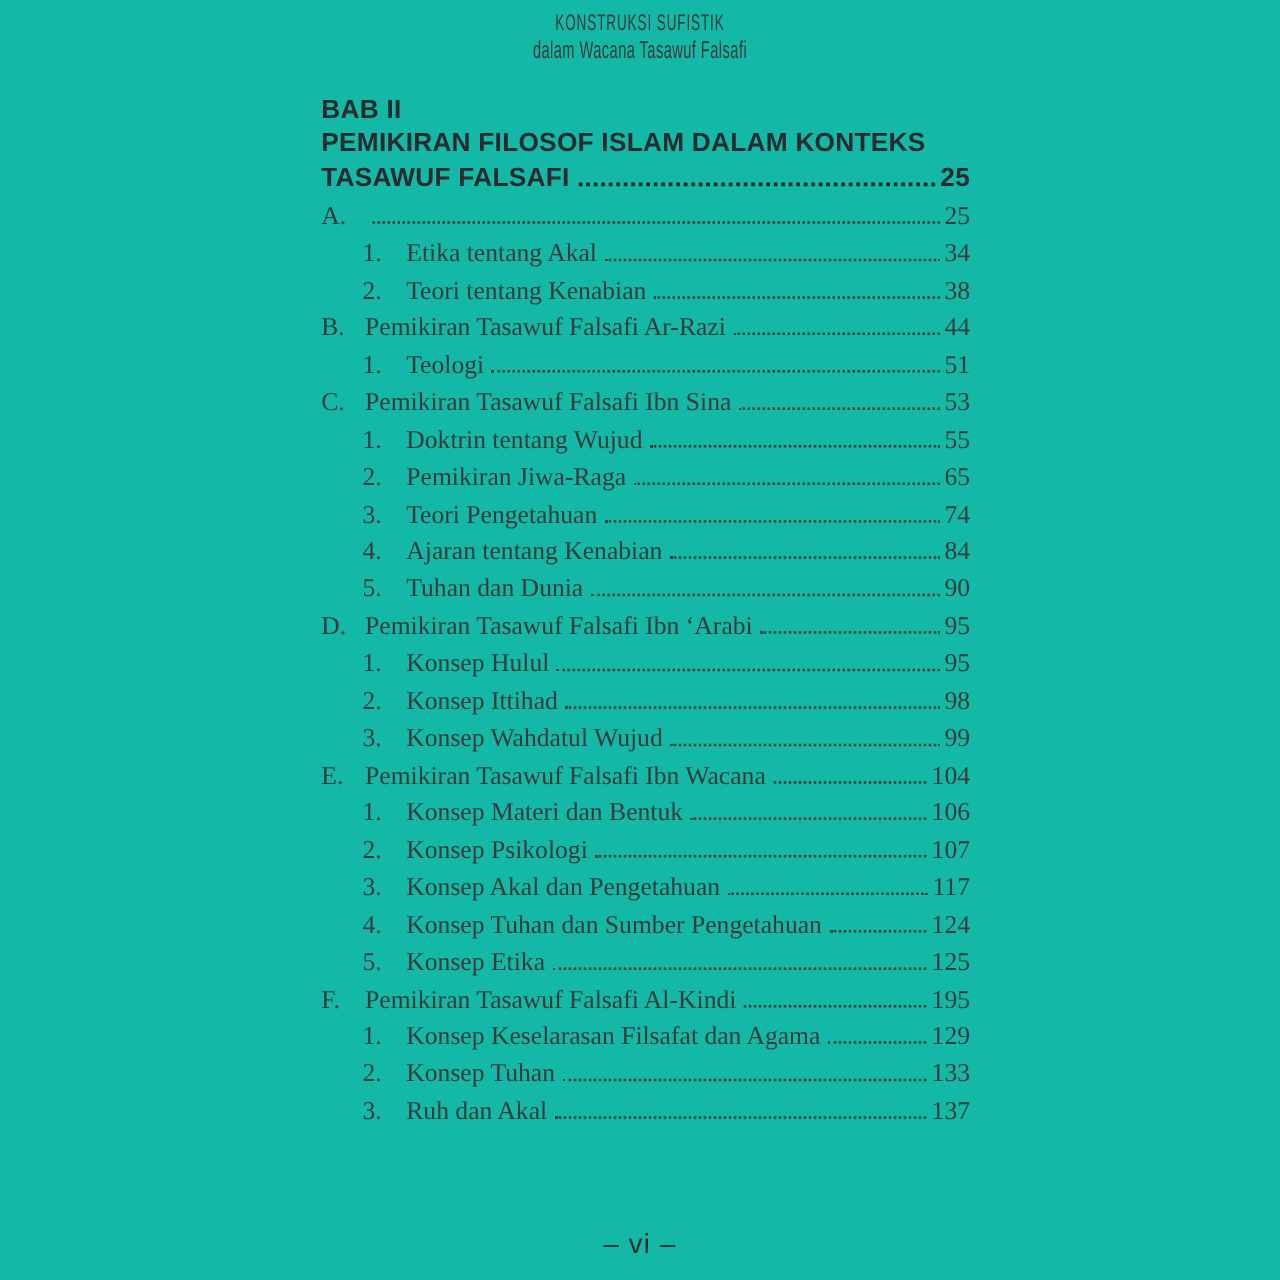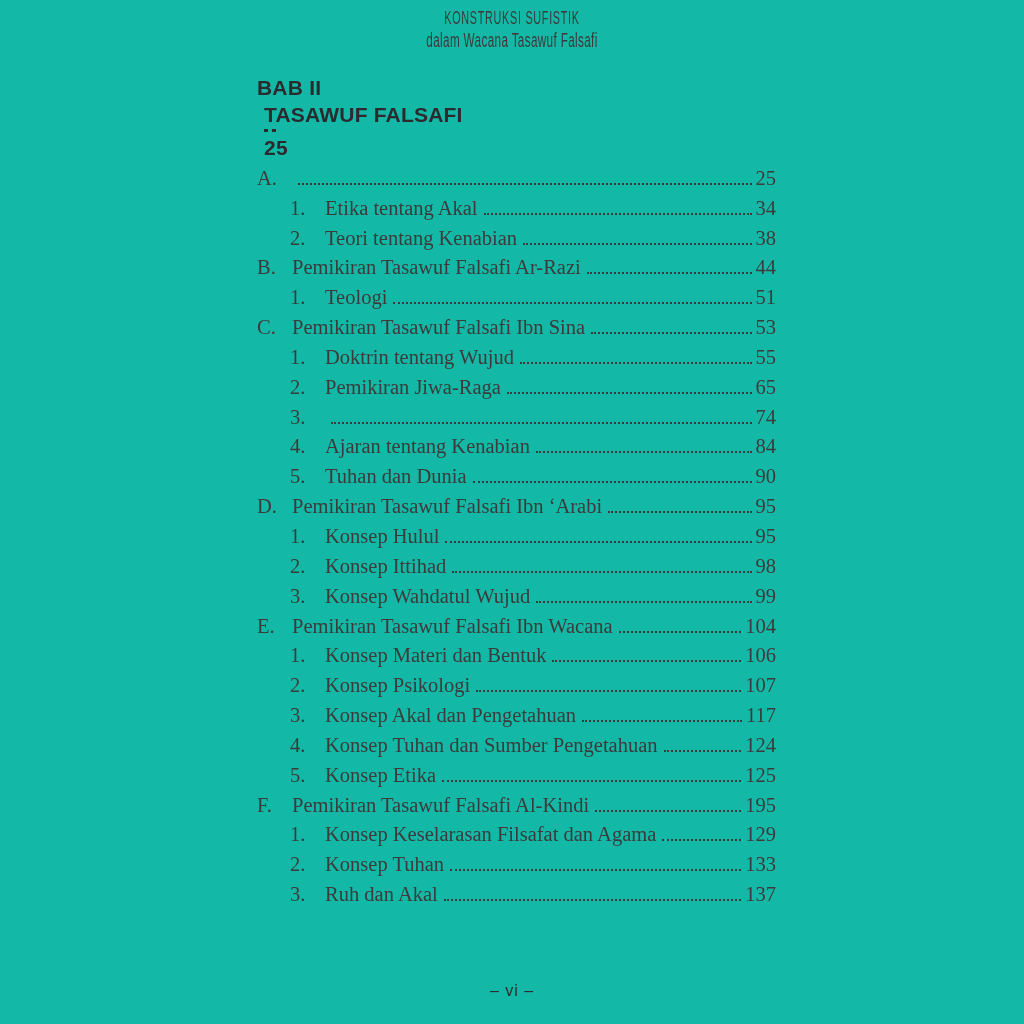--- a/index.html
+++ b/index.html
@@ -54,21 +54,21 @@
 
   
   .chapter-heading {
     font-family: "Liberation Sans", sans-serif;
     font-weight: 700;
     font-size: 21px;
     line-height: 27.3px;
     letter-spacing: 0.2px;
     color: #2b2a2e;
   }
-  .ch-line-leader { display: flex; align-items: baseline; flex-direction: column; }
+  .ch-line-leader { display: flex; align-items: baseline; }
   .ch-label { flex: none; white-space: nowrap; }
   .ch-page { flex: none; white-space: nowrap; }
 
   
   .leader {
     flex: 1 1 auto;
     min-width: 12px;
     border-bottom: 2.4px dotted #3b3b3b;
     margin: 0 4px 2px 6px;
   }
@@ -95,39 +95,40 @@
   .toc-row .pagenum{ flex: none; white-space: nowrap; }
   .toc-row.level2  { padding-left: 33px; }
 
   
   .page-footer {
     position: absolute;
     top: 982px; left: 0;
     width: 100%;
     text-align: center;
     font-family: "Liberation Sans", sans-serif;
-    font-size: 16px;
+    font-size: 22px;
     letter-spacing: 1px;
     color: #2b2b2b;
   }
 </style>
 </head>
 <body>
 
 <div class="page">
 
   <header class="running-header">
     <div class="rh-title">KONSTRUKSI SUFISTIK</div>
     <div class="rh-subtitle">dalam Wacana Tasawuf Falsafi</div>
   </header>
 
   <main class="toc">
 
     <div class="chapter-heading">
       <div class="ch-line">BAB II</div>
+      <div class="ch-line">PEMIKIRAN FILOSOF ISLAM DALAM KONTEKS</div>
       <div class="ch-line ch-line-leader">
         <span class="ch-label">TASAWUF FALSAFI</span>
         <span class="leader leader-bold"></span>
         <span class="ch-page">25</span>
       </div>
     </div>
 
     <div class="toc-list">
         <div class="toc-row level1">
     <span class="marker">A.</span>
@@ -171,20 +172,21 @@
     <span class="pagenum">55</span>
   </div>
         <div class="toc-row level2">
     <span class="marker">2.</span>
     <span class="label">Pemikiran Jiwa-Raga</span>
     <span class="leader"></span>
     <span class="pagenum">65</span>
   </div>
         <div class="toc-row level2">
     <span class="marker">3.</span>
+    <span class="label">Teori Pengetahuan</span>
     <span class="leader"></span>
     <span class="pagenum">74</span>
   </div>
         <div class="toc-row level2">
     <span class="marker">4.</span>
     <span class="label">Ajaran tentang Kenabian</span>
     <span class="leader"></span>
     <span class="pagenum">84</span>
   </div>
         <div class="toc-row level2">

